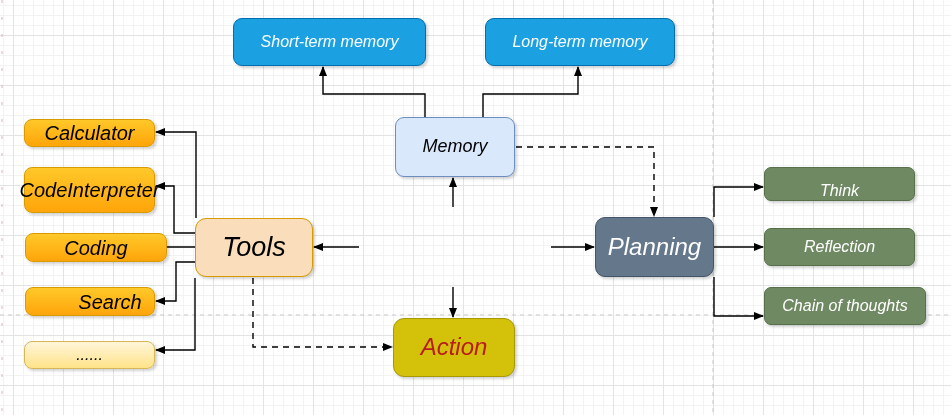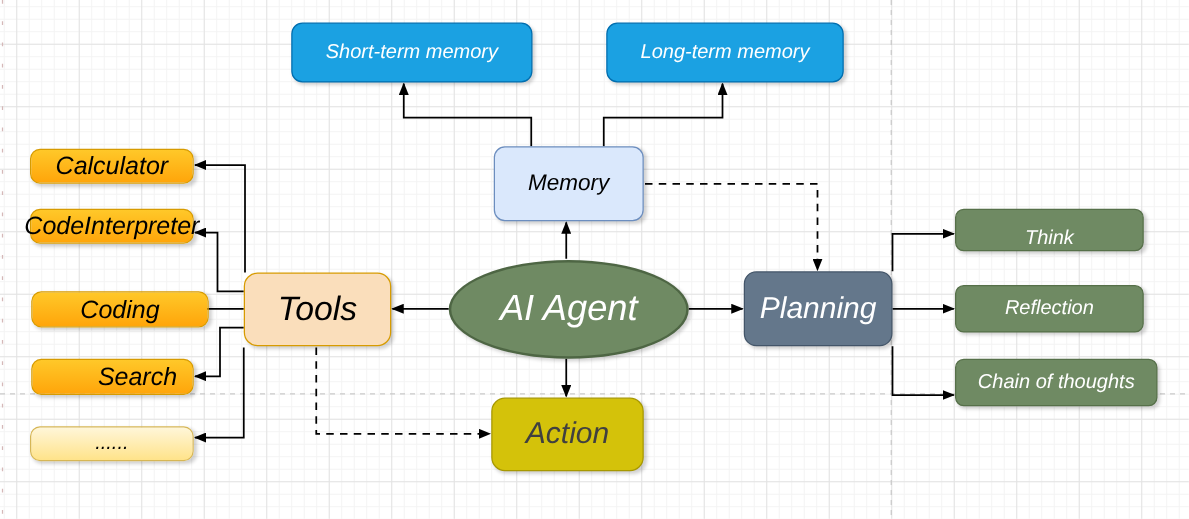--- a/index.html
+++ b/index.html
@@ -21,21 +21,21 @@
     display:flex; align-items:center; justify-content:center;
     text-align:center; line-height:1.1; white-space:nowrap;
     box-shadow:2px 2px 3px rgba(0,0,0,0.18);
   }
   .blue      {background:#1BA1E2; border:1px solid #006EAF; border-radius:9px;  color:#ffffff; font-size:16px;}
   .lightblue {background:#DAE8FC; border:1px solid #6C8EBF; border-radius:9px;  color:#000000; font-size:18px;}
   .orange    {background:linear-gradient(#FFC829,#FFA50A); border:1px solid #D79B00; border-radius:8px; color:#000000; font-size:20px;}
   .lightyellow{background:linear-gradient(#FFF6D9,#FFE38A); border:1px solid #D6B656; border-radius:8px; color:#000000; font-size:16px;}
   .peach     {background:#FADEBB; border:1px solid #D79B00; border-radius:11px; color:#000000; font-size:27px;}
   .slate     {background:#64778B; border:1px solid #435569; border-radius:10px; color:#ffffff; font-size:24px;}
-  .yellow    {background:#D4C20A; border:1px solid #A79800; border-radius:11px; color:#404040; font-size:24px;}
+  .yellow    {background:#D4C20A; border:1px solid #A79800; border-radius:11px; color:#b91c1c; font-size:24px;}
   .green     {background:#6F8A63; border:1px solid #567049; border-radius:7px;  color:#ffffff; font-size:16px;}
   .ellipse   {background:#6F8A63; border:2px solid #4E6644; border-radius:50%;  color:#ffffff; font-size:29px;}
   #edges{position:absolute; left:0; top:0; pointer-events:none;}
 </style>
 </head>
 <body>
 
 <div id="canvas">
 
   <svg id="edges" width="951" height="415" viewBox="0 0 951 415">
@@ -94,43 +94,40 @@
   </div>
 
   <div class="node lightblue" style="left:395px;top:117px;width:120px;height:60px;">
     <span>Memory</span>
   </div>
 
   <div class="node orange" style="left:24px;top:119px;width:131px;height:28px;">
     <span>Calculator</span>
   </div>
 
-  <div class="node orange" style="left:24px;top:167px;width:131px;height:28px;">
+  <div class="node orange" style="left:24px;top:167px;width:131px;height:46px;">
     <span>CodeInterpreter</span>
   </div>
 
   <div class="node orange" style="left:25px;top:233px;width:142px;height:29px;">
     <span>Coding</span>
   </div>
 
   <div class="node orange" style="left:25px;top:287px;width:130px;height:29px;padding-left:40px;">
     <span>Search</span>
   </div>
 
   <div class="node lightyellow" style="left:24px;top:341px;width:131px;height:28px;">
     <span>......</span>
   </div>
 
   <div class="node peach" style="left:195px;top:218px;width:118px;height:59px;">
     <span>Tools</span>
   </div>
 
-  <div class="node ellipse" style="left:359px;top:208px;width:192px;height:79px;">
-    <span>AI Agent</span>
-  </div>
 
   <div class="node slate" style="left:595px;top:217px;width:119px;height:60px;">
     <span>Planning</span>
   </div>
 
   <div class="node yellow" style="left:393px;top:318px;width:122px;height:59px;">
     <span>Action</span>
   </div>
 
   <div class="node green" style="left:764px;top:167px;width:151px;height:34px;align-items:flex-end;">

